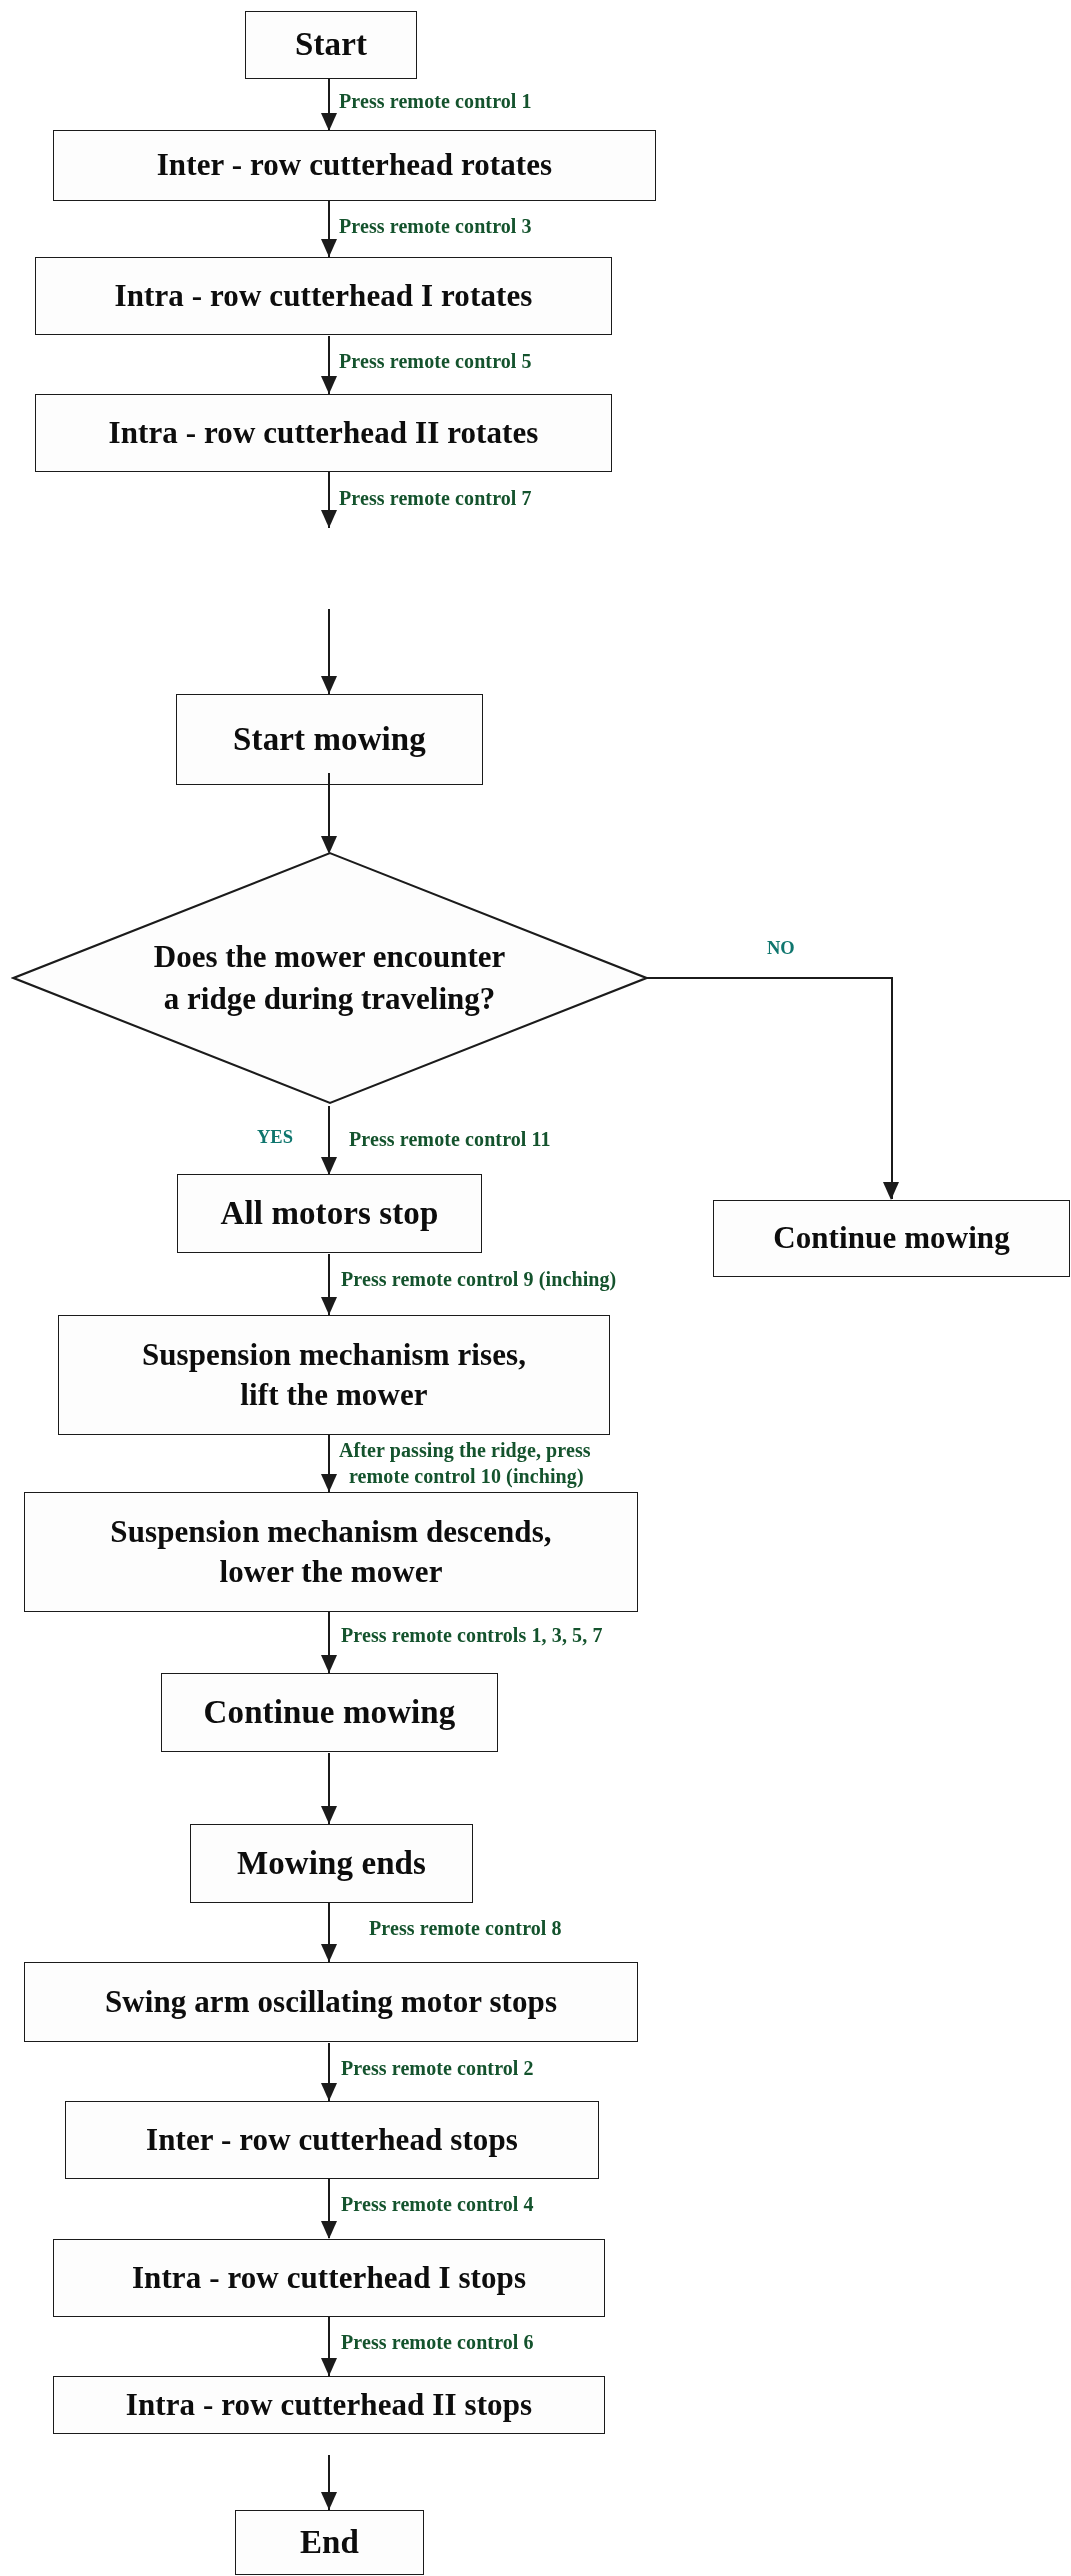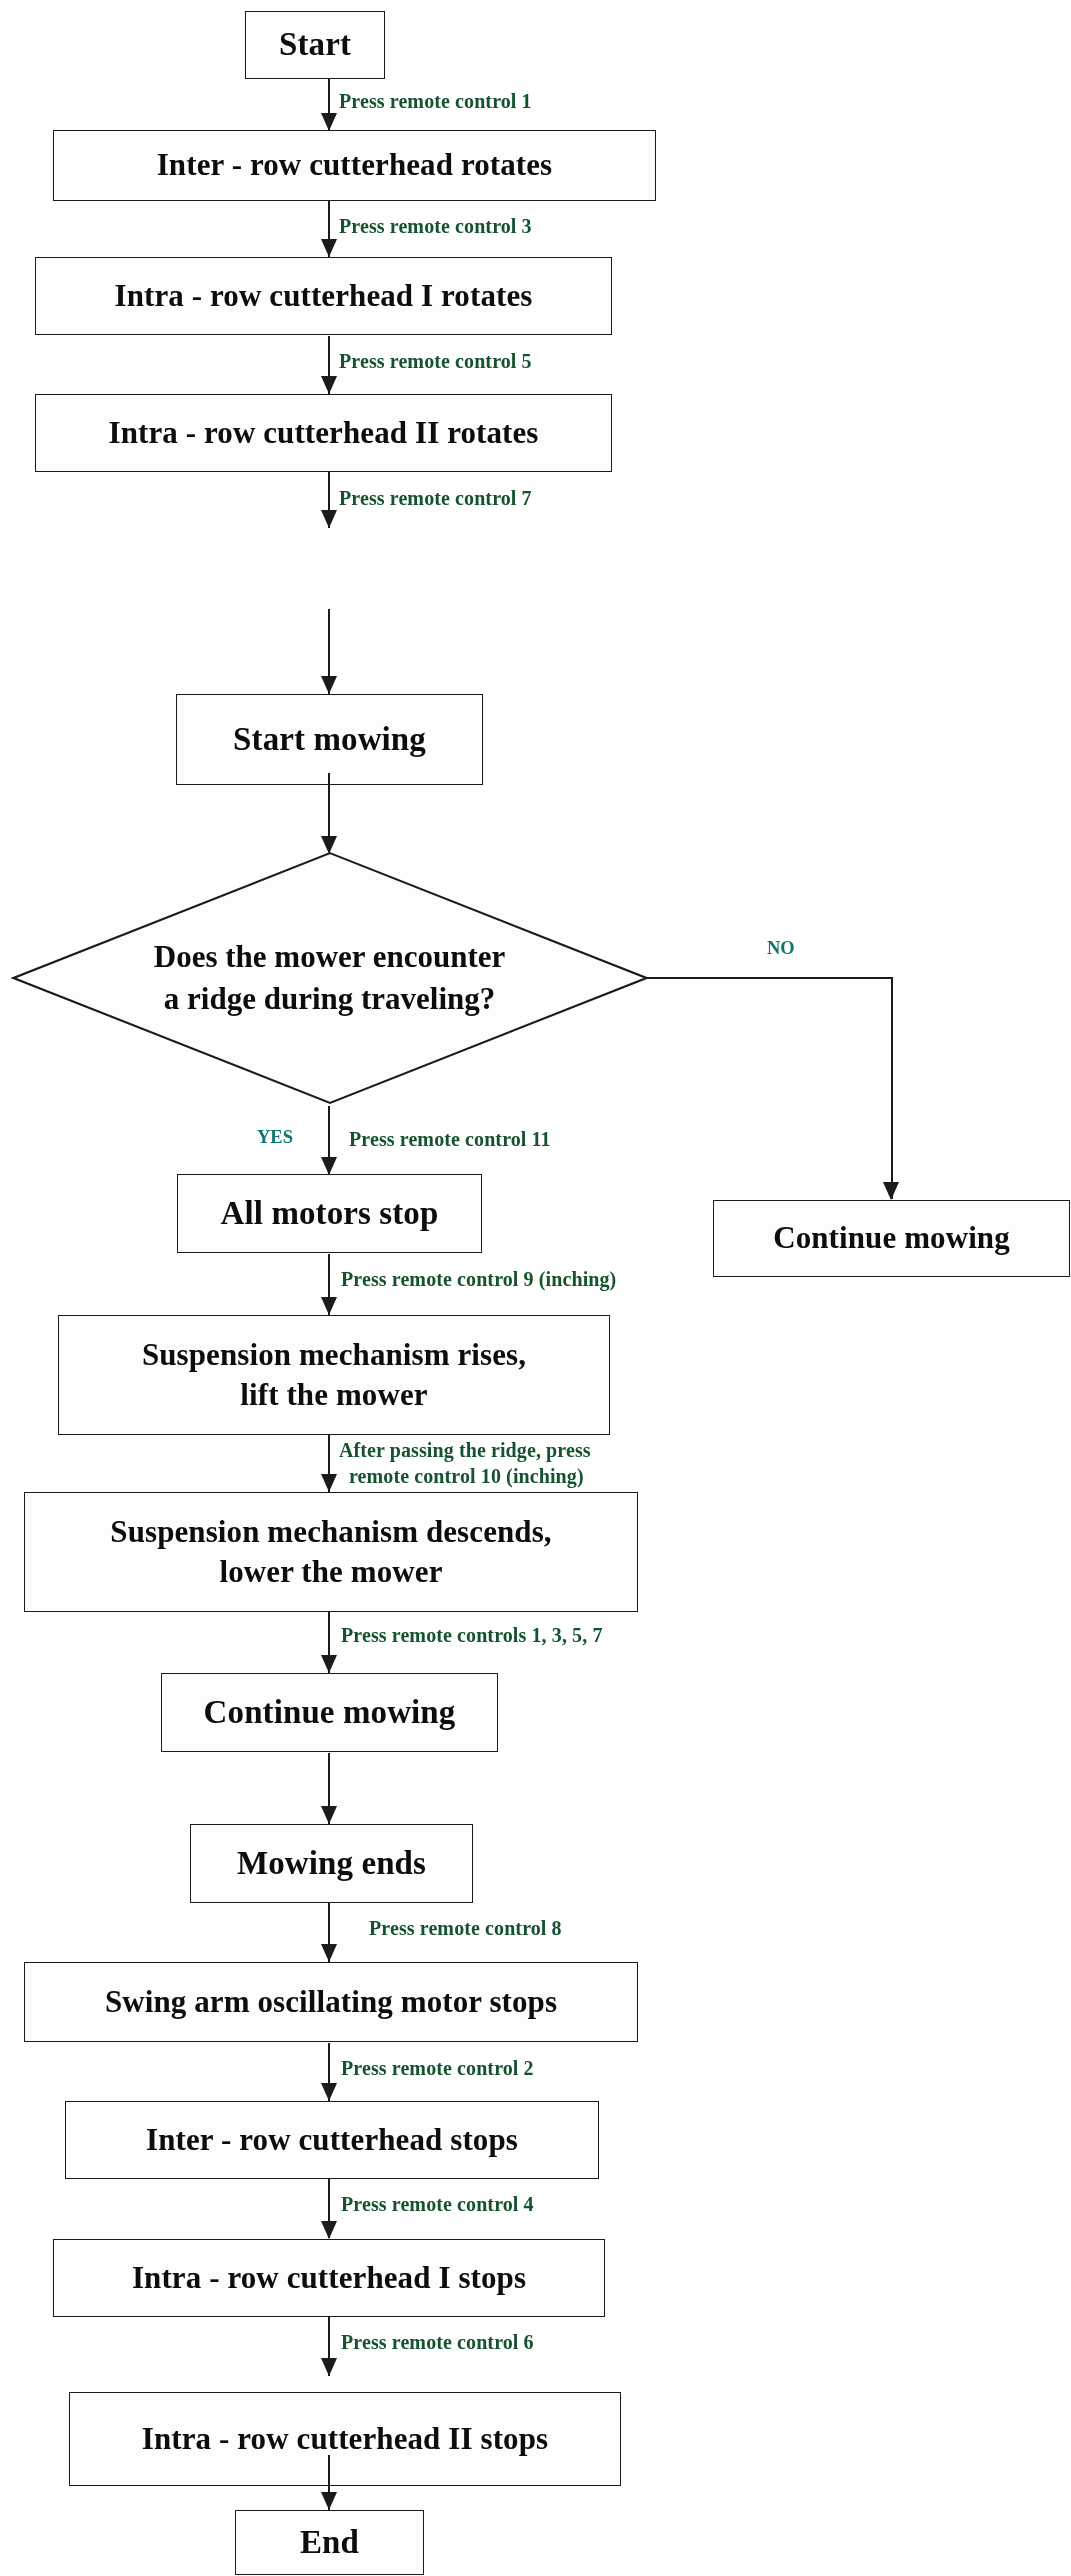--- a/index.html
+++ b/index.html
@@ -67,21 +67,21 @@
     font-weight:bold;
     color:#0f766e;
     white-space:pre;
   }
 </style>
 </head>
 <body>
 
 <div id="canvas">
 
-  <div class="node fs-big" style="left:245px;top:10.6px;width:140px;height:68px;">
+  <div class="node fs-big" style="left:245px;top:10.6px;width:172px;height:68px;">
     <span>Start</span>
   </div>
 
   <div class="edge edge-v" style="left:328px;top:78px;width:2.1px;height:52px;"></div>
   <div class="arrowhead" style="left:321px;top:113px;"></div>
   <div class="elabel" style="left:339px;top:89px;">Press remote control 1</div>
 
   <div class="node fs-mid" style="left:53px;top:130px;width:603px;height:71px;">
     <span>Inter - row cutterhead rotates</span>
   </div>
@@ -204,21 +204,21 @@
   <div class="elabel" style="left:341px;top:2192px;">Press remote control 4</div>
 
   <div class="node fs-mid" style="left:53px;top:2239px;width:552px;height:78px;">
     <span>Intra - row cutterhead I stops</span>
   </div>
 
   <div class="edge edge-v" style="left:328px;top:2317px;width:2.1px;height:59px;"></div>
   <div class="arrowhead" style="left:321px;top:2358px;"></div>
   <div class="elabel" style="left:341px;top:2330px;">Press remote control 6</div>
 
-  <div class="node fs-mid" style="left:69px;top:2376px;width:552px;height:94px;margin-top:16px;">
+  <div class="node fs-mid" style="left:53px;top:2376px;width:552px;height:58px;">
     <span>Intra - row cutterhead II stops</span>
   </div>
 
   <div class="edge edge-v" style="left:328px;top:2455px;width:2.1px;height:55px;"></div>
   <div class="arrowhead" style="left:321px;top:2492px;"></div>
 
   <div class="node fs-big" style="left:235px;top:2510px;width:189px;height:65px;">
     <span>End</span>
   </div>
 

